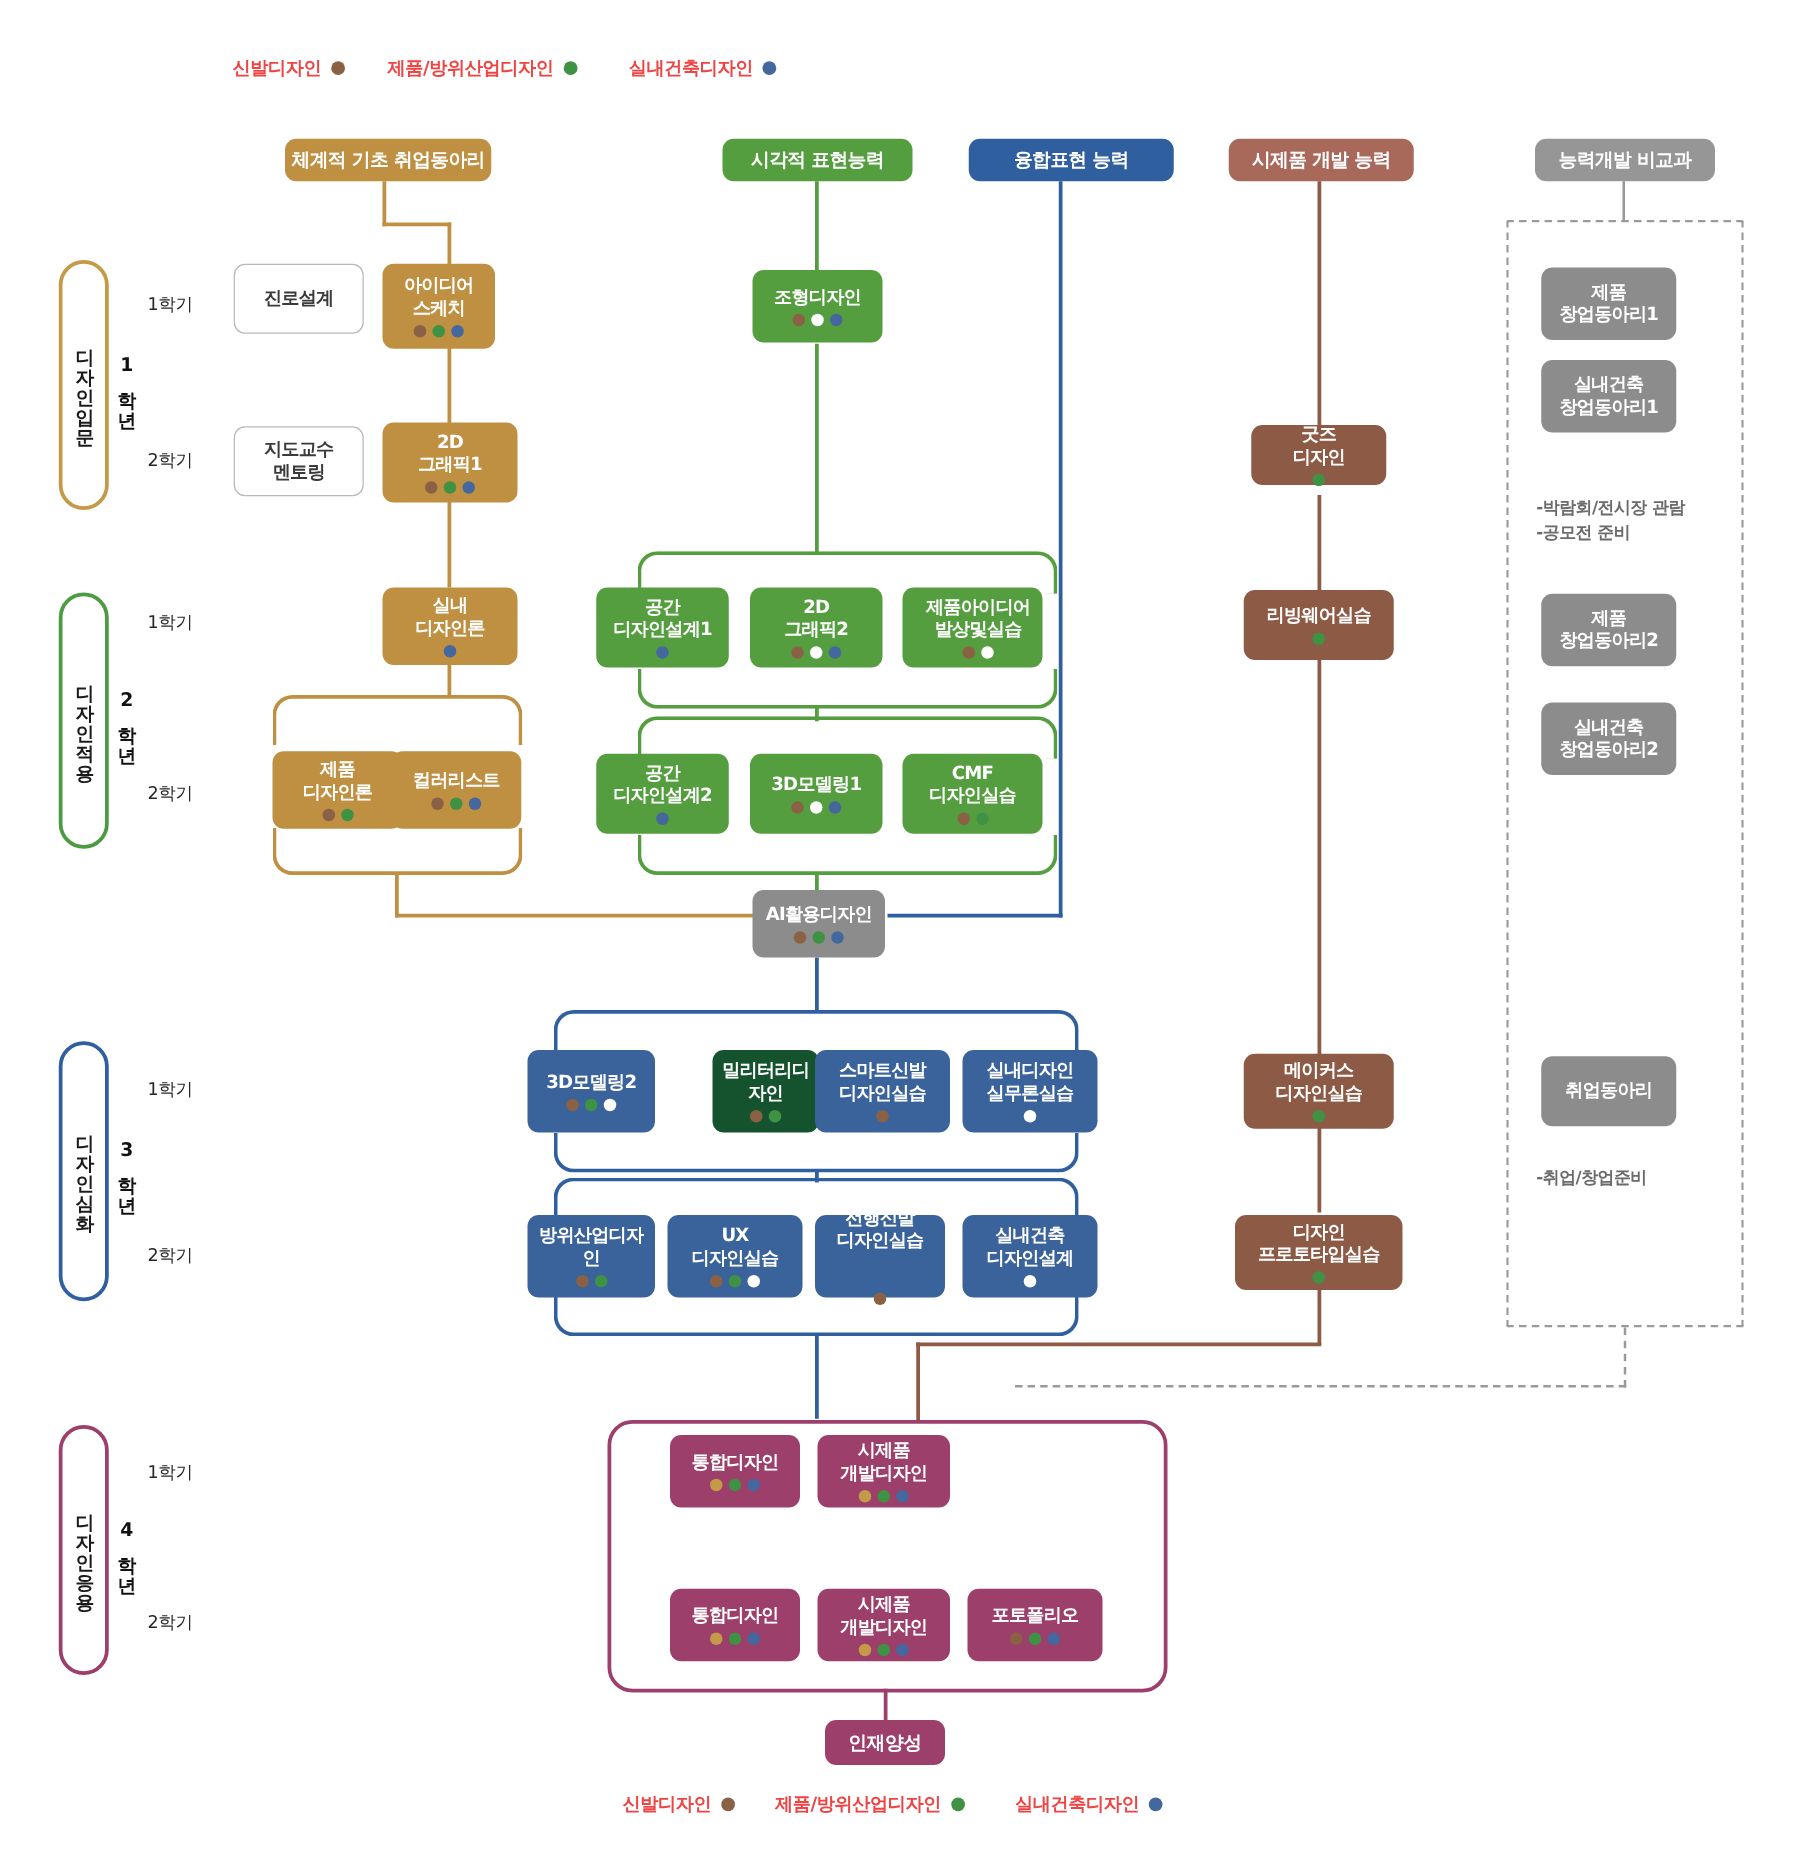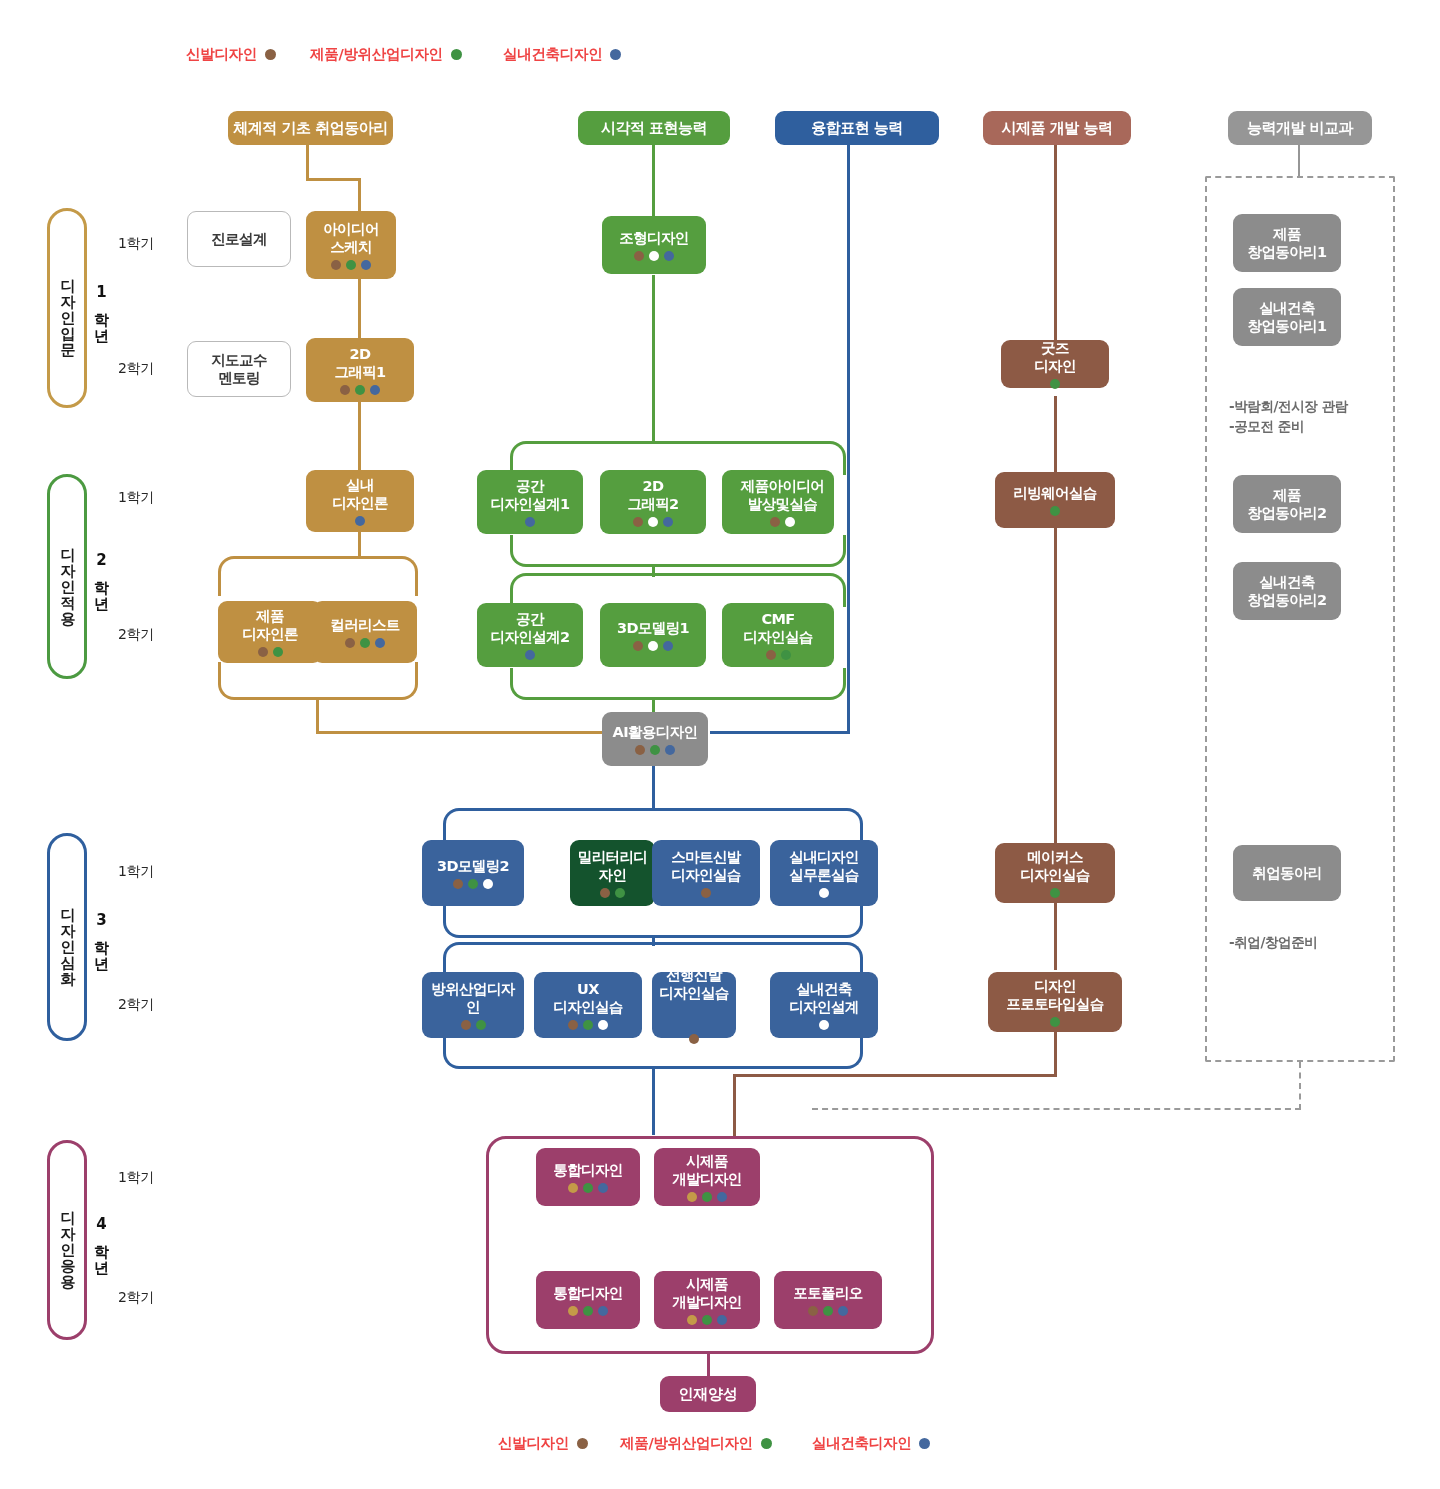--- a/index.html
+++ b/index.html
@@ -390,21 +390,21 @@
     </span>
   </div>
   <div class="abs course" style="left:534px;top:972px;width:108px;height:66px;background:#3a639c;">
     <span class="nm">UX<br>디자인실습</span>
     <span class="dots">
       <i style="background:#8a6144"></i>
         <i style="background:#3f9243"></i>
         <i style="background:#ffffff"></i>
     </span>
   </div>
-  <div class="abs course" style="left:652px;top:972px;width:84px;height:66px;background:#3a639c;gap:28px;">
+  <div class="abs course" style="left:652px;top:972px;width:104px;height:66px;background:#3a639c;gap:28px;">
     <span class="nm">선행신발<br>디자인실습</span>
     <span class="dots">
       <i style="background:#8a6144"></i>
     </span>
   </div>
   <div class="abs course" style="left:770px;top:972px;width:108px;height:66px;background:#3a639c;">
     <span class="nm">실내건축<br>디자인설계</span>
     <span class="dots">
       <i style="background:#ffffff"></i>
     </span>

